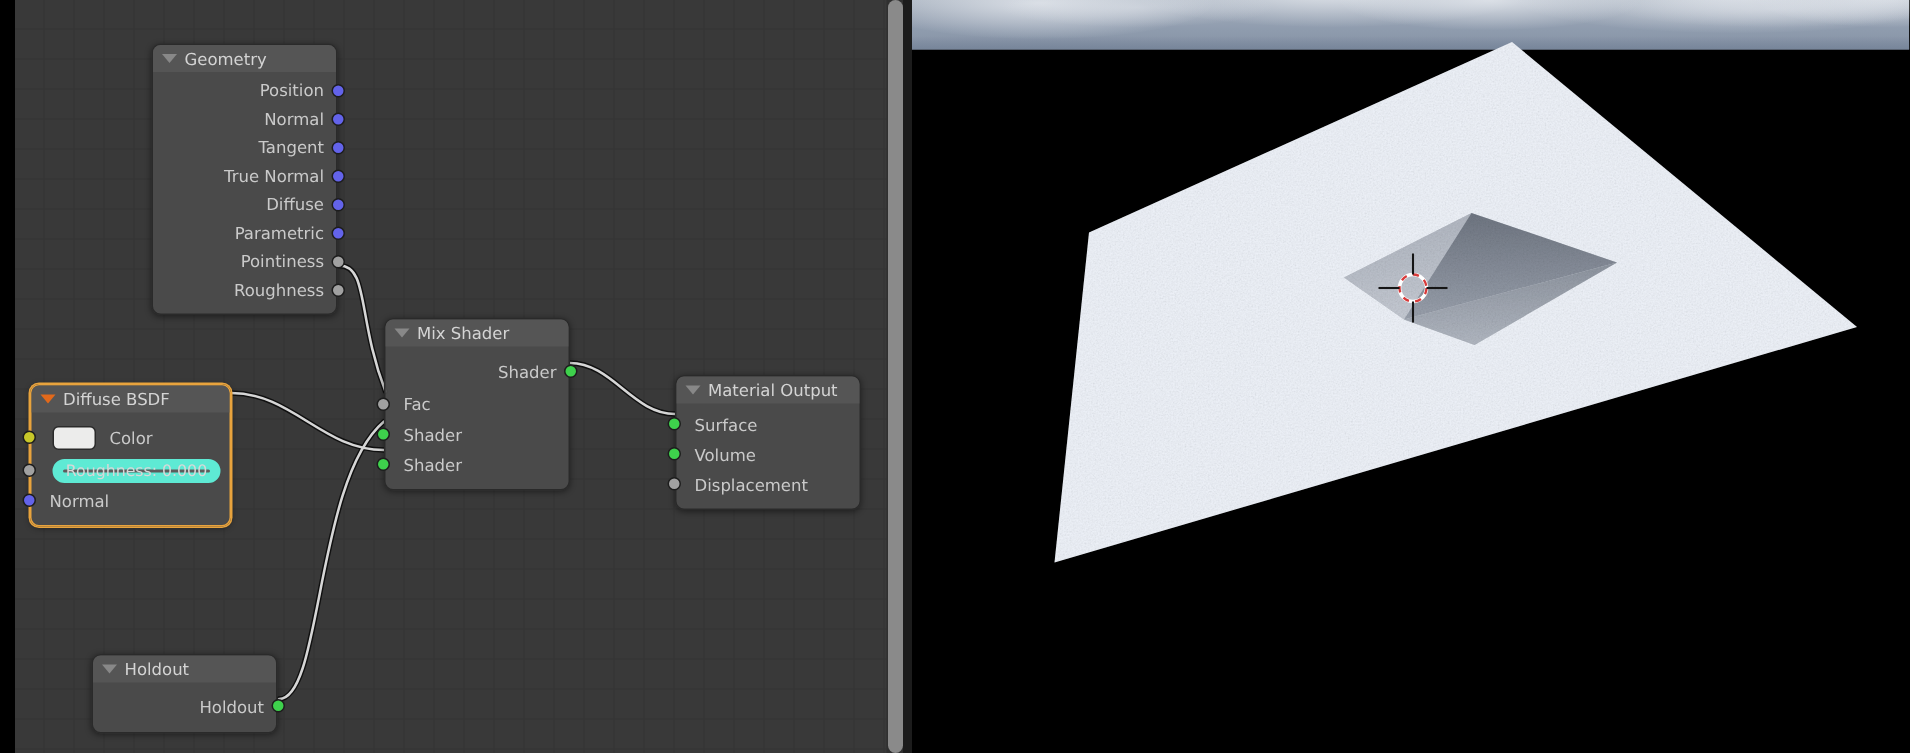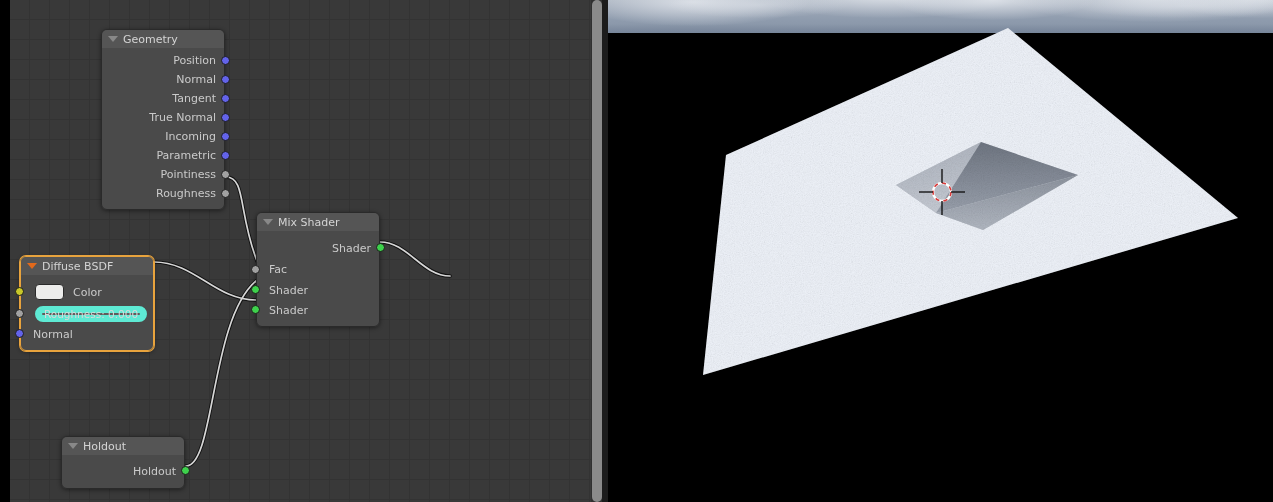--- a/index.html
+++ b/index.html
@@ -172,21 +172,21 @@
         </div>
         <div class="row out">
           <span>Tangent</span>
           <span class="sock right s-blue"></span>
         </div>
         <div class="row out">
           <span>True Normal</span>
           <span class="sock right s-blue"></span>
         </div>
         <div class="row out">
-          <span>Incoming</span>
+          <span>Diffuse</span>
           <span class="sock right s-blue"></span>
         </div>
         <div class="row out">
           <span>Parametric</span>
           <span class="sock right s-blue"></span>
         </div>
         <div class="row out">
           <span>Pointiness</span>
           <span class="sock right s-gray"></span>
         </div>
@@ -237,20 +237,40 @@
           <span class="sock left s-green"></span>
           <span>Shader</span>
         </div>
         <div class="row in" style="height:20px;">
           <span class="sock left s-green"></span>
           <span>Shader</span>
         </div>
       </div>
     </div>
 
+    <div class="node" style="left:440px; top:250px; width:124px;">
+      <div class="node-header">
+        <span class="tri"></span>
+        <span>Material Output</span>
+      </div>
+      <div class="node-body" style="padding-top:4px;">
+        <div class="row in" style="height:20px;">
+          <span class="sock left s-green"></span>
+          <span>Surface</span>
+        </div>
+        <div class="row in" style="height:20px;">
+          <span class="sock left s-green"></span>
+          <span>Volume</span>
+        </div>
+        <div class="row in" style="height:20px;">
+          <span class="sock left s-gray"></span>
+          <span>Displacement</span>
+        </div>
+      </div>
+    </div>
 
     <div class="node" style="left:51px; top:436px; width:124px;">
       <div class="node-header">
         <span class="tri"></span>
         <span>Holdout</span>
       </div>
       <div class="node-body" style="padding-top:5px;">
         <div class="row out" style="height:22px;">
           <span>Holdout</span>
           <span class="sock right s-green"></span>

